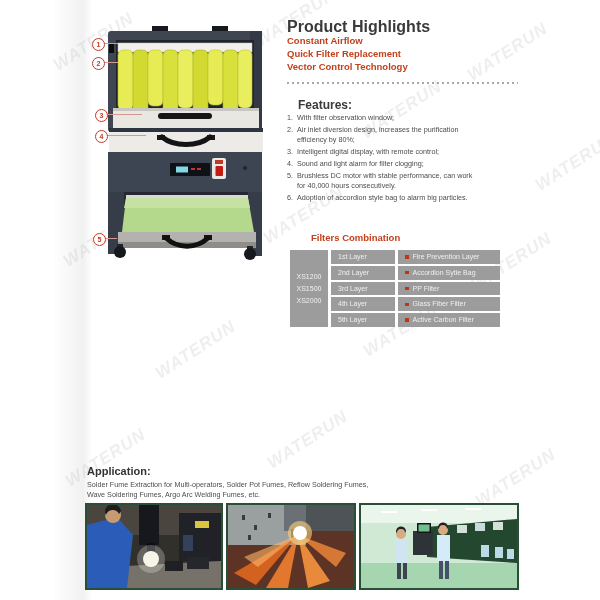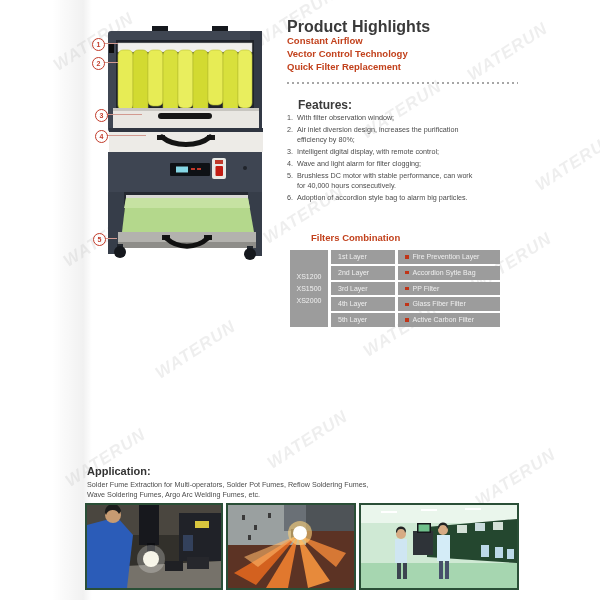--- a/index.html
+++ b/index.html
@@ -155,22 +155,22 @@
 
   <div class="callout" style="left:92px;top:38px">1</div>
   <div class="callout" style="left:92px;top:57px">2</div>
   <div class="callout" style="left:95px;top:109px">3</div>
   <div class="callout" style="left:95px;top:130px">4</div>
   <div class="callout" style="left:93px;top:233px">5</div>
 
   <div class="ph-title">Product Highlights</div>
   <div class="ph-list">
     <div class="ph-item">Constant Airflow</div>
+    <div class="ph-item">Quick Filter Replacement</div>
     <div class="ph-item">Vector Control Technology</div>
-    <div class="ph-item">Quick Filter Replacement</div>
   </div>
 
   <div class="dotline"></div>
 
   <div class="ft-title">Features:</div>
   <div class="ft-list">
     <div class="feat">
       <span class="fnum">1.</span>
       <span class="ftext">With filter observation window;</span>
     </div>
@@ -178,21 +178,21 @@
       <span class="fnum">2.</span>
       <span class="ftext">Air inlet diversion design, increases the purification
 efficiency by 80%;</span>
     </div>
     <div class="feat">
       <span class="fnum">3.</span>
       <span class="ftext">Intelligent digital display, with remote control;</span>
     </div>
     <div class="feat">
       <span class="fnum">4.</span>
-      <span class="ftext">Wave and light alarm for filter clogging;</span>
+      <span class="ftext">Sound and light alarm for filter clogging;</span>
     </div>
     <div class="feat">
       <span class="fnum">5.</span>
       <span class="ftext">Brushless DC motor with stable performance, can work
 for 40,000 hours consecutively.</span>
     </div>
     <div class="feat">
       <span class="fnum">6.</span>
       <span class="ftext">Adoption of accordion style bag to alarm big particles.</span>
     </div>

